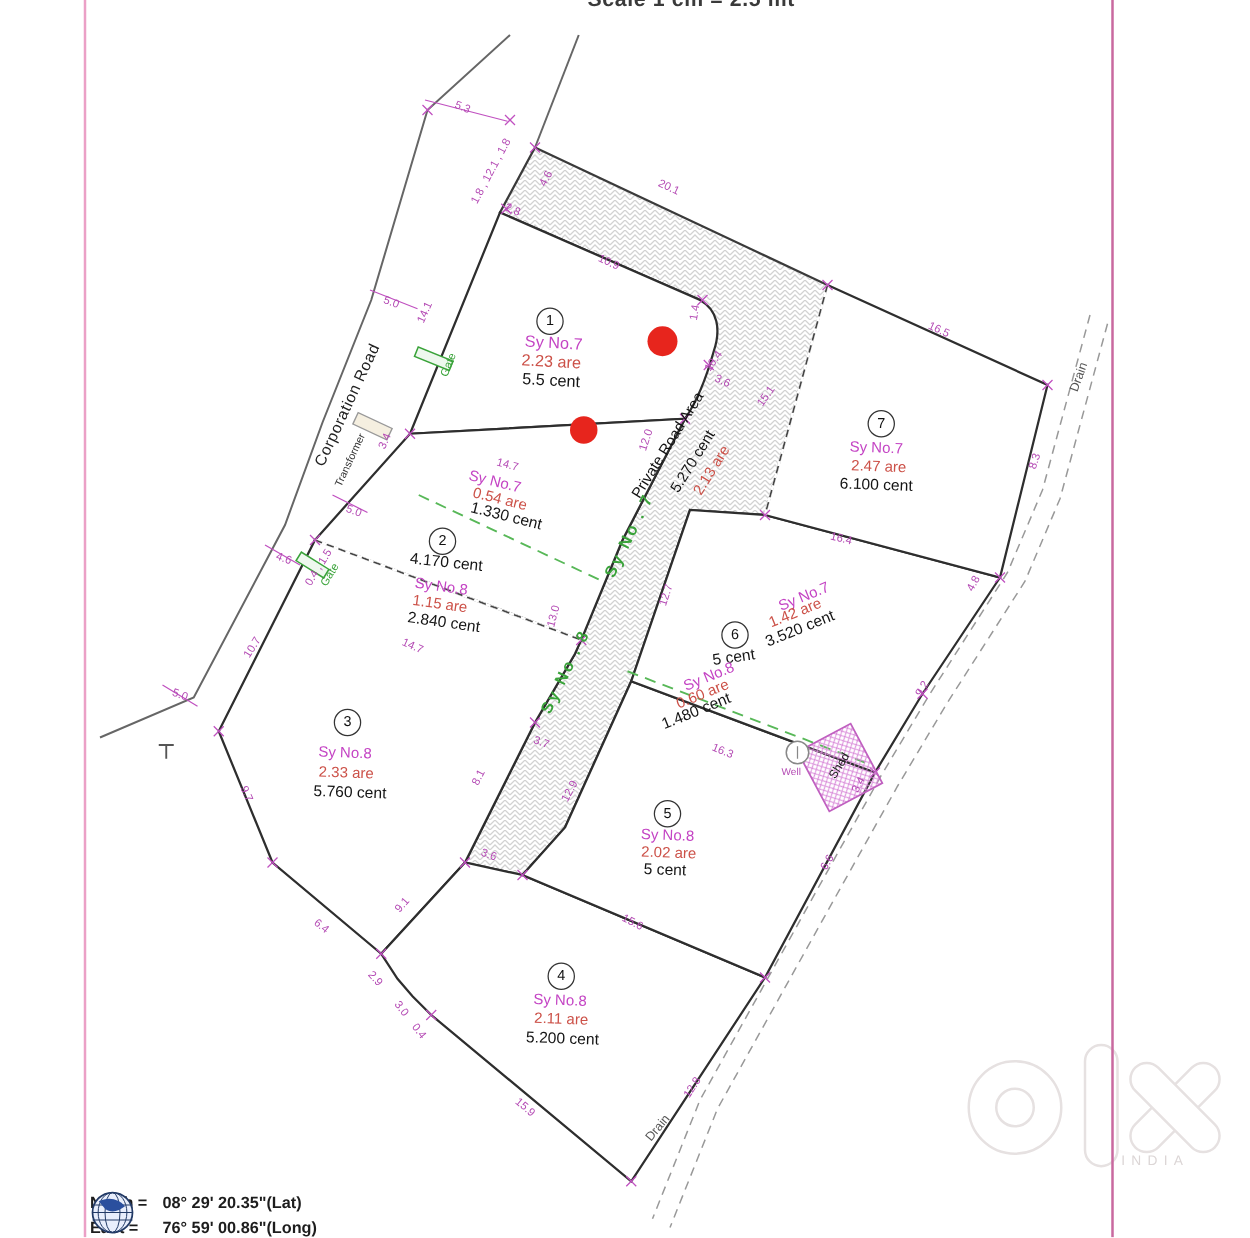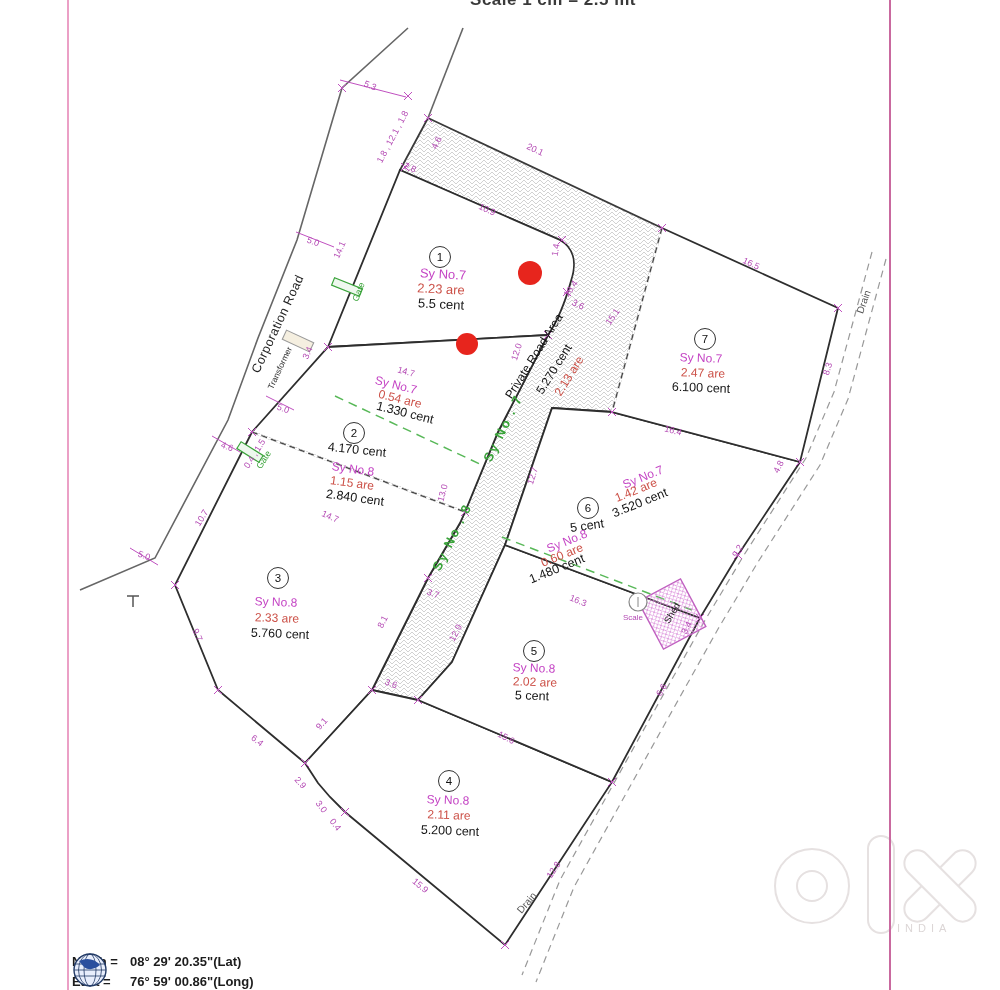--- a/index.html
+++ b/index.html
@@ -217,21 +217,21 @@
   <div class="lbl green" style="left:452px;top:537px;--r:-64deg">Sy No . 8</div>
   <div class="lbl green" style="left:503px;top:428px;--r:-64deg">Sy No . 7</div>
   <div class="lbl corp" style="left:278px;top:324px;--r:-65deg">Corporation Road</div>
 
   <div class="lbl drainlbl" style="left:864px;top:302px;--r:-70deg">Drain</div>
   <div class="lbl drainlbl" style="left:527px;top:903px;--r:-50deg">Drain</div>
   <div class="lbl gatelbl" style="left:359px;top:292px;--r:-68deg">Gate</div>
   <div class="lbl gatelbl" style="left:264px;top:460px;--r:-58deg">Gate</div>
   <div class="lbl translbl" style="left:280px;top:368px;--r:-65deg">Transformer</div>
   <div class="lbl shedlbl" style="left:672px;top:613px;--r:-58deg">Shed</div>
-  <div class="lbl welllbl" style="left:633px;top:618px">Scale</div>
+  <div class="lbl welllbl" style="left:633px;top:618px">Well</div>
 
   <div class="footer">
     <svg width="36" height="36" viewBox="-18 -18 36 36">
       <circle r="16" fill="#e8eefc" stroke="#223a66" stroke-width="1.4"></circle>
       <ellipse rx="6" ry="16" fill="none" stroke="#223a66" stroke-width="0.8"></ellipse>
       <ellipse rx="11.5" ry="16" fill="none" stroke="#223a66" stroke-width="0.8"></ellipse>
       <line x1="-16" y1="-6" x2="16" y2="-6" stroke="#223a66" stroke-width="0.8"></line>
       <line x1="-16" y1="0" x2="16" y2="0" stroke="#223a66" stroke-width="0.8"></line>
       <line x1="-16" y1="6" x2="16" y2="6" stroke="#223a66" stroke-width="0.8"></line>
       <path d="M-11,-9 C-3,-13 5,-11 10,-5 C5,-1 -1,1 -6,-3 Z" fill="#2a4f9e"></path>

